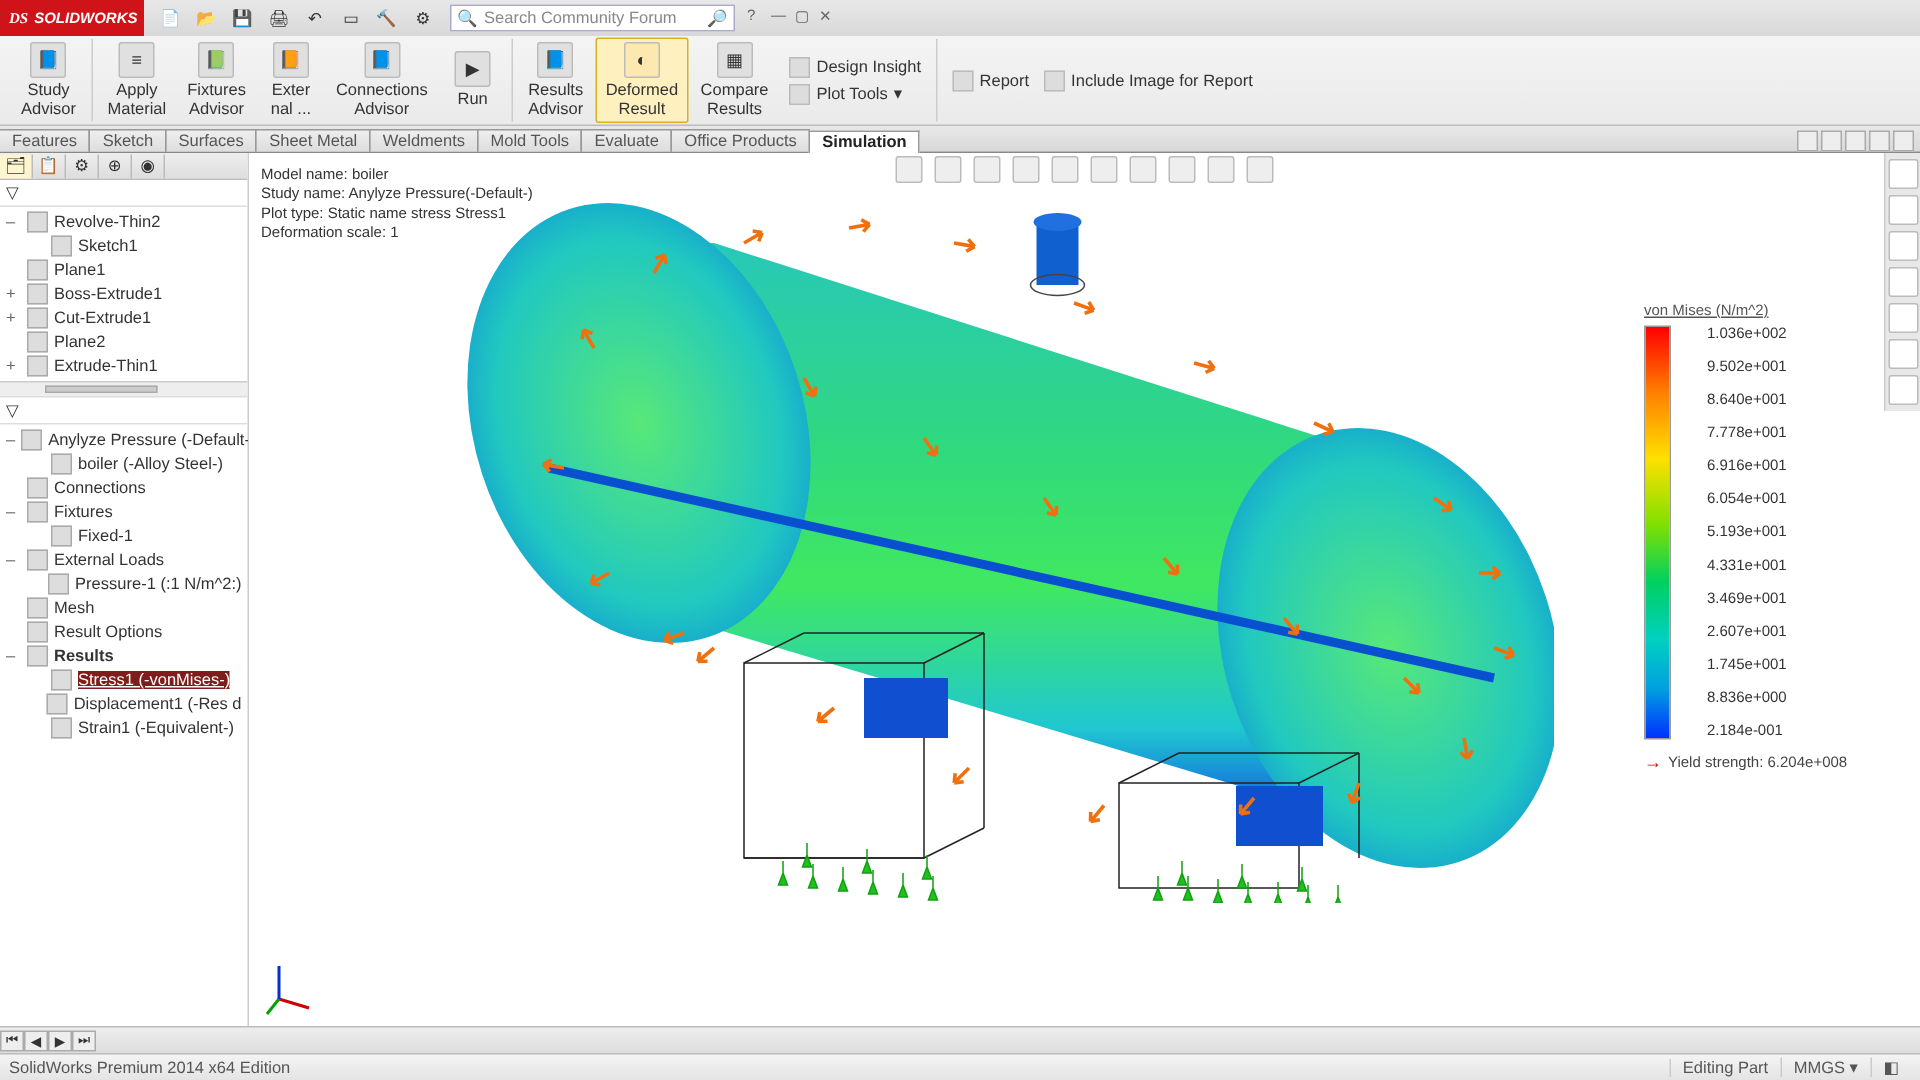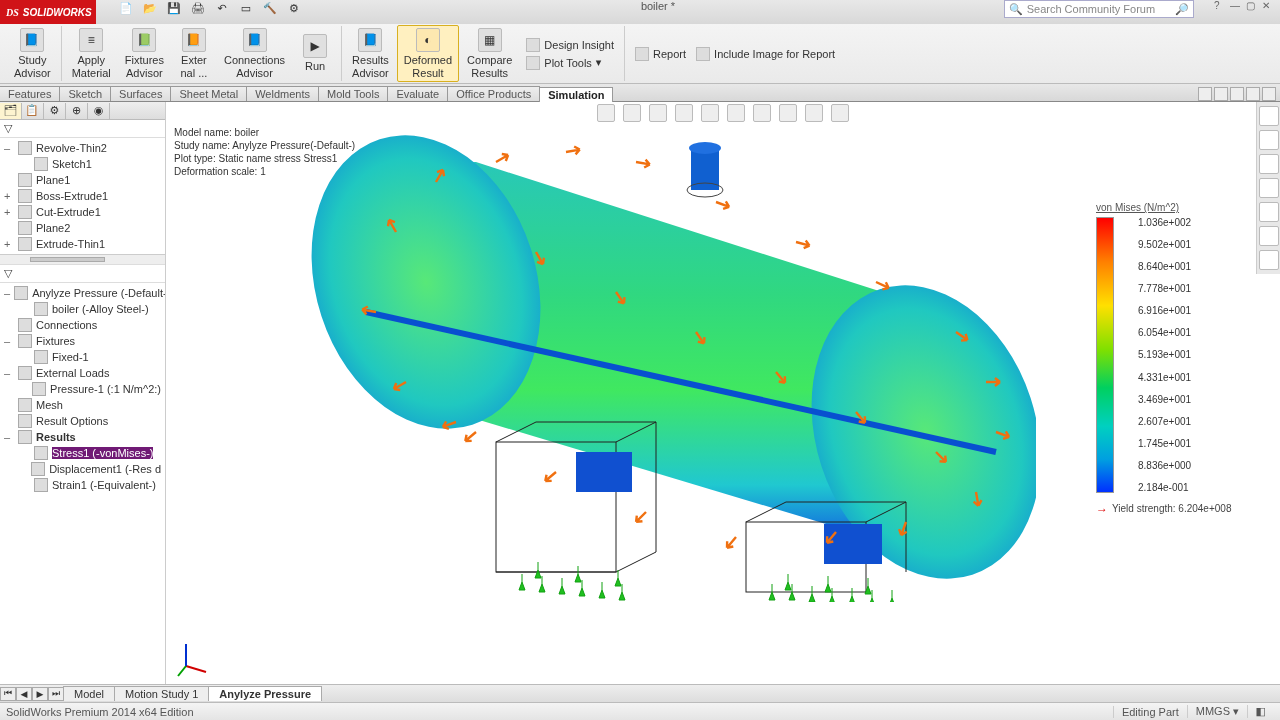--- a/index.html
+++ b/index.html
@@ -1,19 +1,19 @@
 <!DOCTYPE html>
 <html><head>
 <meta charset="utf-8">
 <style>
 * { margin: 0; padding: 0; box-sizing: border-box; font-family: "Segoe UI", Tahoma, sans-serif; }
 body { width: 1280px; height: 720px; overflow: hidden; background: #f0f0f0; font-size: 11px; color: #333; }
 
 
-.titlebar { height: 24px; background: linear-gradient(#e8e8e8,#d8d8d8); display: flex; align-items: flex-start; gap: 12px; }
+.titlebar { height: 24px; background: linear-gradient(#e8e8e8,#d8d8d8); display: flex; align-items: center; }
 .logo { width: 96px; height: 24px; background: #d01318; color: #fff; display: flex; align-items: center; padding: 0 6px; font-weight: bold; font-size: 10px; font-style: italic; }
 .logo .ds { font-family: serif; font-style: italic; margin-right: 4px; }
 .qat { display: flex; align-items: center; gap: 8px; padding: 0 10px; }
 .qat-btn { width: 16px; height: 16px; display: flex; align-items: center; justify-content: center; cursor: pointer; }
 .title-text { flex: 1; text-align: center; color: #555; }
 .search-box { width: 190px; height: 18px; border: 1px solid #aac; background: #fff; margin-right: 4px; display: flex; align-items: center; padding: 0 4px; color: #888; }
 .win-btns { display: flex; gap: 2px; padding: 0 4px; }
 .win-btn { width: 14px; height: 14px; font-size: 10px; color: #666; cursor: pointer; }
 
 
@@ -38,28 +38,28 @@
 .main { display: flex; height: calc(720px - 24px - 60px - 18px - 18px - 18px); }
 .sidebar { width: 166px; background: #fff; border-right: 1px solid #ccc; display: flex; flex-direction: column; overflow: hidden; }
 .fm-tabs { height: 18px; background: linear-gradient(#eee,#ddd); display: flex; align-items: center; gap: 0; border-bottom: 1px solid #bbb; }
 .fm-tab { width: 22px; height: 16px; border-right: 1px solid #bbb; display:flex; align-items:center; justify-content:center; cursor:pointer; }
 .fm-tab:first-child { background: #fdf4d0; }
 .tree { flex: 0 0 auto; overflow: auto; padding: 2px 0; }
 .tree .node { display: flex; align-items: center; gap: 4px; padding: 1px 4px; white-space: nowrap; cursor: pointer; }
 .tree .node .twist { width: 10px; color: #666; }
 .tree .node .ticon { width: 14px; height: 14px; background: #ddd; border: 1px solid #aaa; flex: 0 0 14px; }
 .tree .node.ind1 { padding-left: 20px; }
-.tree .node.sel .label { background: #701a75; color: #fff; }
+.tree .node.sel .label { background: #7f1d1d; color: #fff; text-decoration: underline; }
 .scroll-stub { height: 10px; background: #eee; border-top: 1px solid #ccc; position:relative; }
 .scroll-stub::after { content:""; position:absolute; left:30px; right:60px; top:2px; bottom:2px; background:#ccc; border:1px solid #aaa; }
 
 .gfx { flex: 1; position: relative; background: #fff; overflow: hidden; }
 .heads-up { position: absolute; top: 0; left: 50%; transform: translateX(-50%); display: flex; gap: 8px; padding: 2px 6px; }
 .hu-btn { width: 18px; height: 18px; background: #eee; border: 1px solid #bbb; cursor: pointer; border-radius: 2px; }
-.plot-info { position: absolute; top: 24px; left: 8px; font-size: 10px; color: #333; line-height: 1.3; }
+.plot-info { position: absolute; top: 8px; left: 8px; font-size: 10px; color: #333; line-height: 1.3; }
 
 .boiler { position: absolute; left: 110px; top: 20px; width: 760px; height: 480px; }
 .triad { position: absolute; left: 8px; bottom: 6px; width: 40px; height: 40px; }
 
 .legend { position: absolute; right: 24px; top: 100px; width: 160px; font-size: 10px; color: #333; }
 .legend-title { margin-bottom: 4px; color: #555; text-decoration: underline; }
 .legend-body { display: flex; }
 .legend-bar { width: 18px; height: 276px; background: linear-gradient(to bottom, #f00 0%, #ff8000 16%, #ffe000 32%, #80e000 48%, #00d060 62%, #00d0c0 76%, #00a0e0 88%, #0030ff 100%); border:1px solid #999; }
 .legend-ticks { display: flex; flex-direction: column; justify-content: space-between; height: 276px; padding-left: 24px; }
 .legend-yield { display:flex; align-items:center; gap:4px; margin-top:8px; color:#444; }
@@ -90,21 +90,20 @@
   <div class="qat">
     <span class="qat-btn">📄</span>
     <span class="qat-btn">📂</span>
     <span class="qat-btn">💾</span>
     <span class="qat-btn">🖨</span>
     <span class="qat-btn">↶</span>
     <span class="qat-btn">▭</span>
     <span class="qat-btn">🔨</span>
     <span class="qat-btn">⚙</span>
   </div>
-  <div class="title-text">boiler *</div>
   <div class="search-box">
     <span>🔍</span>
     <span style="margin-left:4px">Search Community Forum</span>
     <span style="margin-left:auto">🔎</span>
   </div>
   <div class="win-btns">
     <span class="win-btn">?</span>
     <span class="win-btn">—</span>
     <span class="win-btn">▢</span>
     <span class="win-btn">✕</span>
@@ -491,25 +490,20 @@
   </div>
 </div>
 
 <div class="view-tabs">
   <div class="vt-nav">
     <div class="vt-nav-btn">⏮</div>
     <div class="vt-nav-btn">◀</div>
     <div class="vt-nav-btn">▶</div>
     <div class="vt-nav-btn">⏭</div>
   </div>
-  <div id="view-tabs-row" style="display:flex">
-      <div class="vt-tab">  Model  </div>
-      <div class="vt-tab">  Motion Study 1  </div>
-      <div class="vt-tab active">  Anylyze Pressure  </div>
-    </div>
 </div>
 
 <div class="statusbar">
   <span>SolidWorks Premium 2014 x64 Edition</span>
   <span class="sp"></span>
   <span class="cell">Editing Part</span>
   <span class="cell"><span>MMGS</span> ▾</span>
   <span class="cell">◧</span>
 </div>
 

